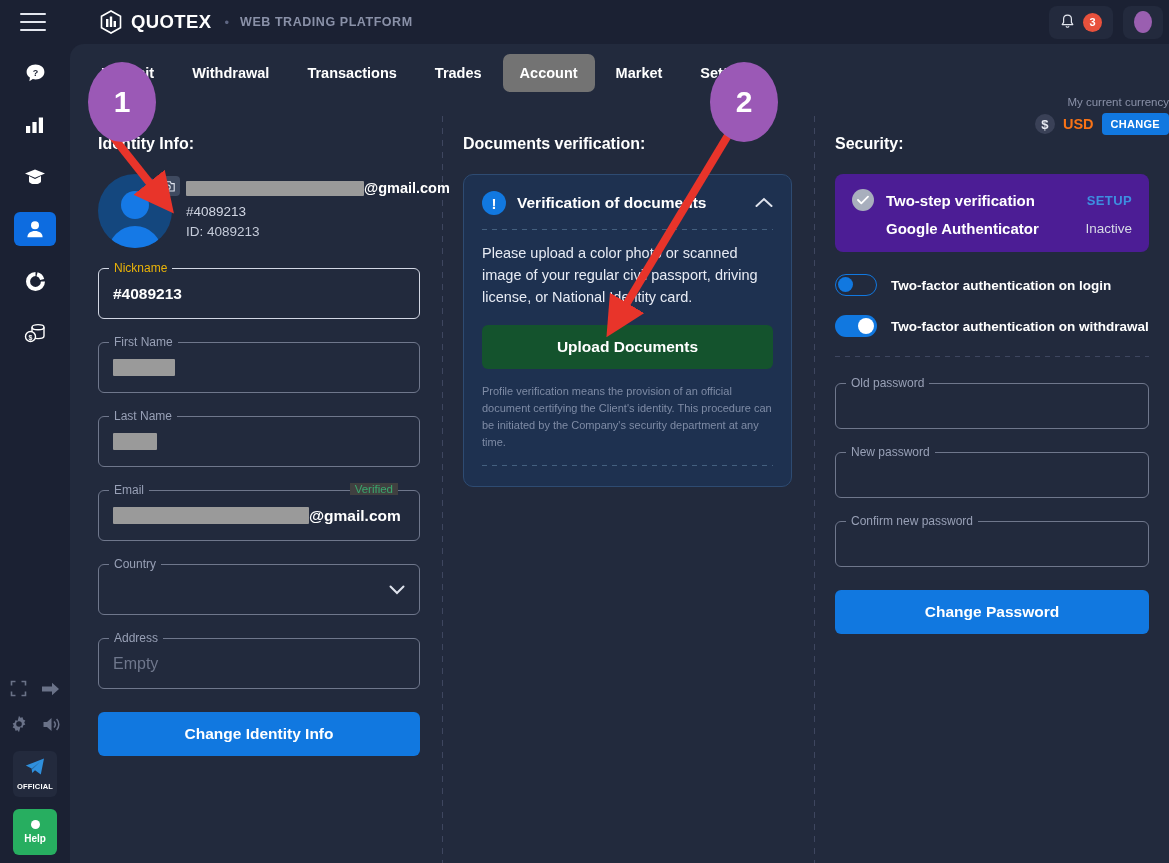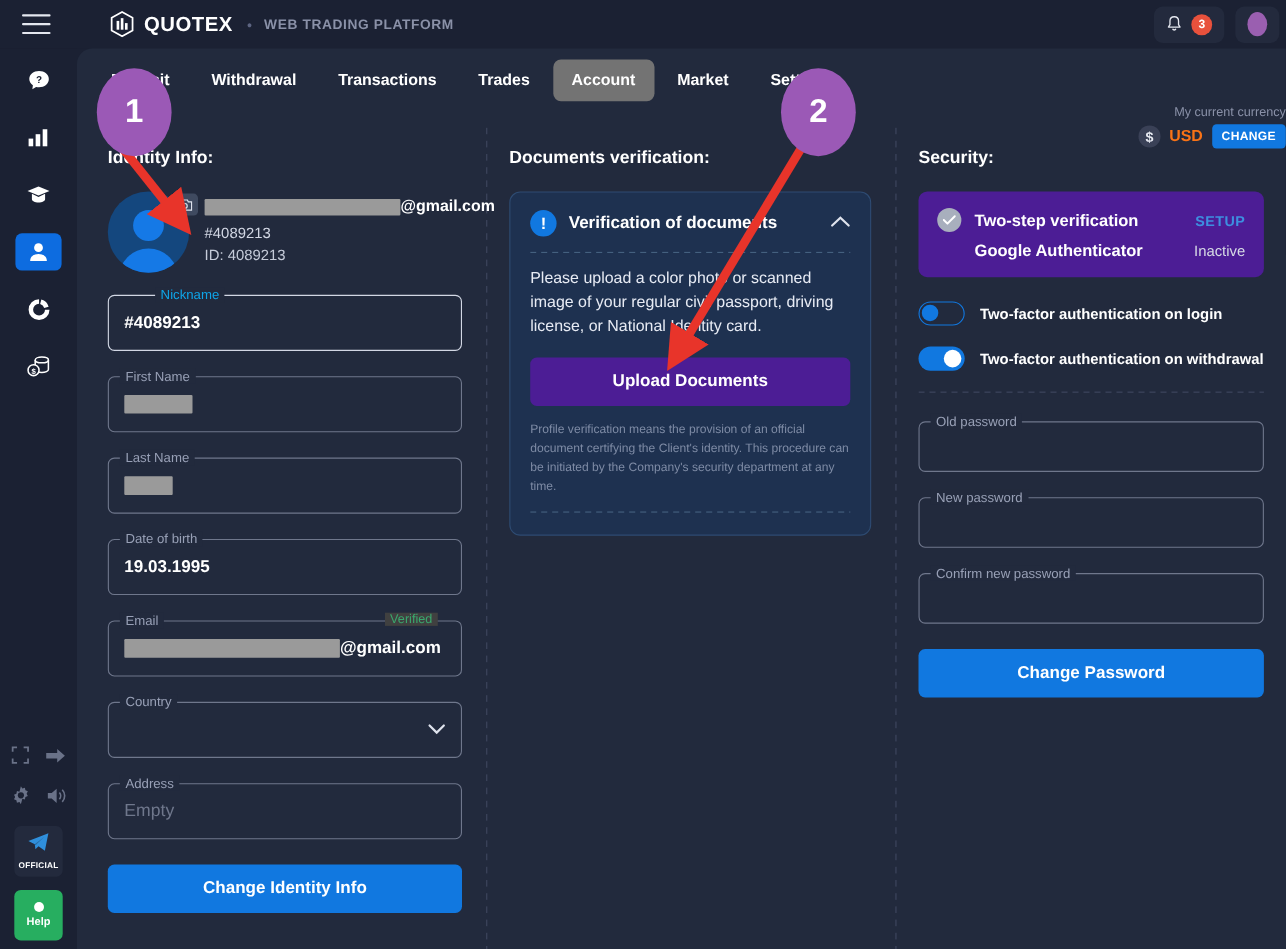--- a/index.html
+++ b/index.html
@@ -110,21 +110,21 @@
   .pf-id { color: #d2d7e4; font-size: 13.5px; margin-top: 8px; }
   .pf-id2 { color: #c5cbd9; font-size: 13.5px; margin-top: 5px; }
 
   
   .field { position: relative; margin-bottom: 23px; }
   .field-box { border: 1px solid #6f778c; border-radius: 6px; height: 51px;
                display: flex; align-items: center; padding: 0 14px; cursor: text; }
   .field.strong .field-box { border-color: #d2d7e4; }
   .field-legend { position: absolute; top: -7px; left: 11px; background: #222a3d;
                   padding: 0 5px; color: #98a0b6; font-size: 12px; }
-  .field.strong .field-legend { color: #0ea5e9; margin-left: 32px; }
+  .field.strong .field-legend { color: #eab308; }
   .field-value { color: #ffffff; font-size: 15.5px; font-weight: bold; }
   .field-placeholder { color: #6f778c; font-size: 16px; }
   .field-badge { position: absolute; top: -7px; right: 22px; background: #404040;
                  padding: 0 5px; color: #3aa76d; font-size: 11.5px; }
   .chev { margin-left: auto; }
   .btn-primary { width: 100%; height: 44px; background: #1178e0; border: none; border-radius: 6px;
                  color: #ffffff; font-size: 15.5px; font-weight: bold; cursor: pointer; }
 
   
   .vcard { background: #1e3150; border: 1px solid #2e4b72; border-radius: 10px;
@@ -132,21 +132,21 @@
   .vhead { display: flex; align-items: center; gap: 11px; }
   .vinfo-icon { width: 24px; height: 24px; border-radius: 50%; background: #1178e0;
                 color: #fff; font-size: 15px; font-weight: bold;
                 display: flex; align-items: center; justify-content: center; flex: none; }
   .vtitle { color: #ffffff; font-size: 15.5px; font-weight: bold; }
   .vchev { margin-left: auto; cursor: pointer; }
   .vsep { height: 1px; margin: 14px 0 13px 0;
           background-image: linear-gradient(to right, #44607f 0 5px, transparent 5px 10px);
           background-size: 10px 1px; }
   .vtext { color: #e7ebf4; font-size: 14.5px; line-height: 1.5; margin-bottom: 17px; }
-  .vbtn { width: 100%; height: 44px; background: #4c1d95; border: none; border-radius: 6px;
+  .vbtn { width: 100%; height: 44px; background: #14532d; border: none; border-radius: 6px;
           color: #ffffff; font-size: 15.5px; font-weight: bold; cursor: pointer; }
   .vnote { color: #7e8ba5; font-size: 11px; line-height: 1.55; margin-top: 14px; }
   .vsep2 { height: 1px; margin-top: 14px;
            background-image: linear-gradient(to right, #44607f 0 5px, transparent 5px 10px);
            background-size: 10px 1px; }
 
   
   .sec-card { background: #4c1d95; border-radius: 8px; padding: 15px 17px; margin-bottom: 22px; }
   .sec-row { display: flex; align-items: center; gap: 12px; }
   .sec-check { width: 22px; height: 22px; border-radius: 50%; background: #a8afbd;
@@ -383,26 +383,20 @@
           </div>
         </div>
 
         <div class="field">
           <span class="field-legend">Last Name</span>
           <div class="field-box">
             <span class="redact" style="width:44px;height:17px"></span>
           </div>
         </div>
 
-        <div class="field">
-          <span class="field-legend">Date of birth</span>
-          <div class="field-box">
-            <span class="field-value">19.03.1995</span>
-          </div>
-        </div>
 
         <div class="field">
           <span class="field-legend">Email</span>
           <span class="field-badge">Verified</span>
           <div class="field-box">
             <span class="redact" style="width:196px;height:17px"></span>
             <span class="field-value">@gmail.com</span>
           </div>
         </div>
 

